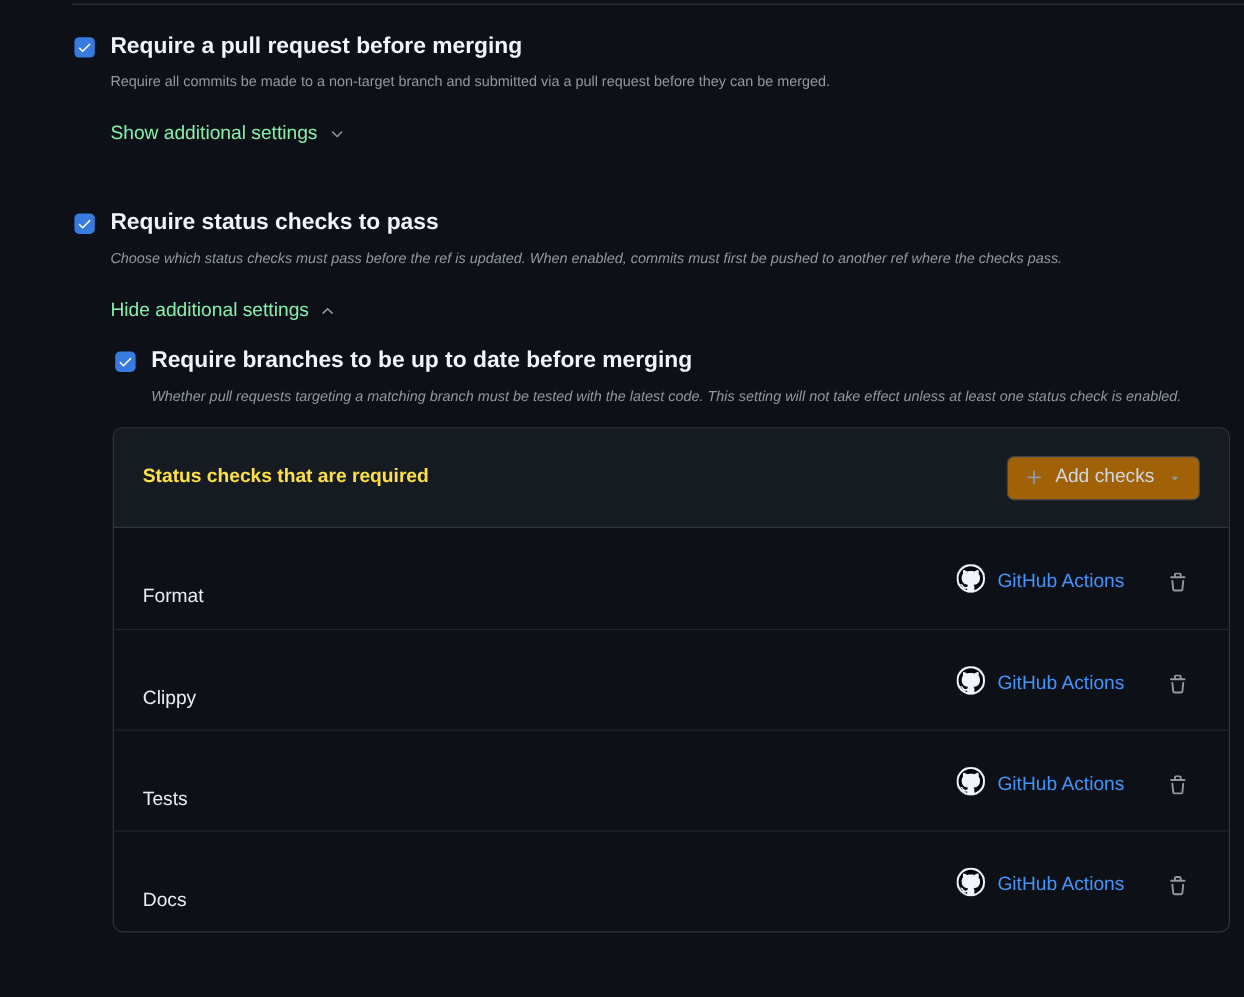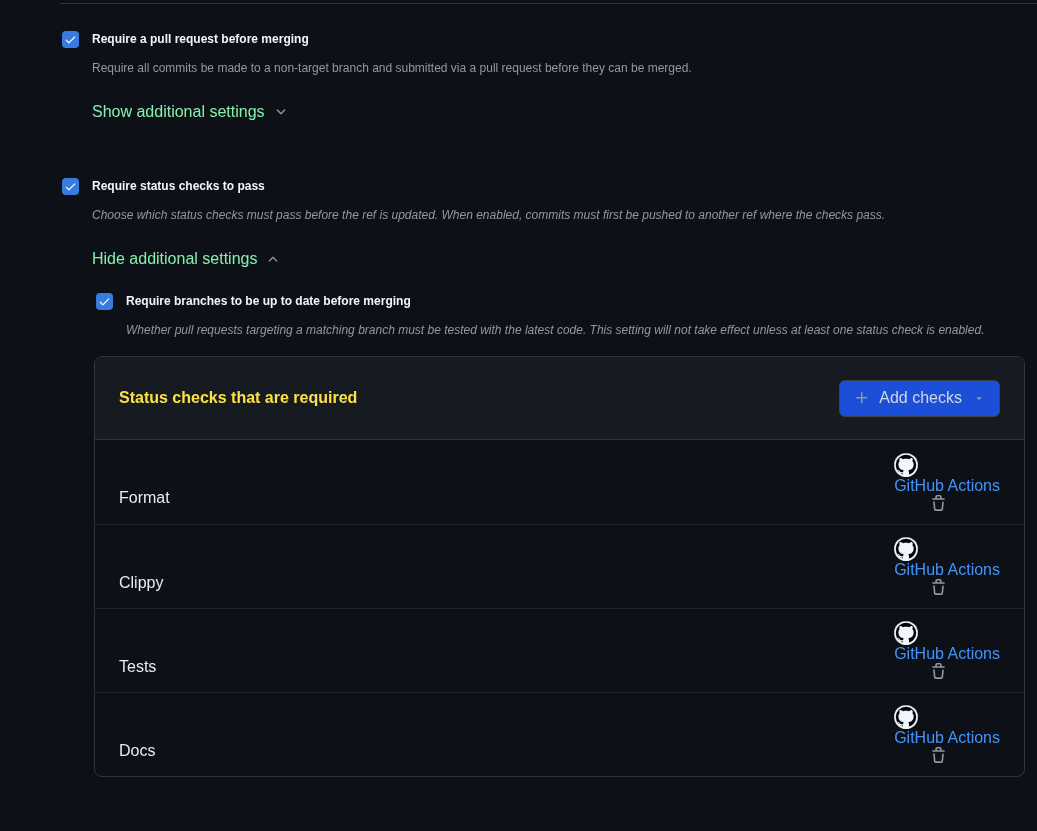--- a/index.html
+++ b/index.html
@@ -17,21 +17,21 @@
   .content { padding: 27px 11px 0 62px; }
 
   
   .setting-head { display: flex; align-items: center; gap: 13px; height: 24px; }
   .checkbox {
     width: 17px; height: 17px; border-radius: 4px;
     background: #377be0; flex: 0 0 auto;
     display: flex; align-items: center; justify-content: center;
   }
   .checkbox svg { width: 13px; height: 13px; fill: #ffffff; }
-  .setting-title { font-size: 12px; font-weight: bold; color: #f0f6fc; }
+  .setting-title { font-size: 19px; font-weight: bold; color: #f0f6fc; }
   .setting-desc {
     margin: 6px 0 0 30px;
     font-size: 12px; line-height: 23px; color: #9198a1;
   }
   .toggle {
     margin: 20px 0 0 30px;
     display: inline-flex; align-items: center; gap: 9px;
     font-size: 16px; color: #86efac; height: 24px; cursor: pointer;
   }
   .toggle svg { width: 14px; height: 14px; fill: #9198a1; }
@@ -48,35 +48,35 @@
   }
   .panel-header {
     height: 83px; background: #161b22;
     border-bottom: 1px solid #2f353d;
     display: flex; align-items: center; justify-content: space-between;
     padding: 0 24px;
   }
   .panel-title { font-size: 16px; font-weight: bold; color: #fde047; }
   .add-checks-btn {
     height: 37px; padding: 0 14px;
-    background: #1d4ed8; border: 1px solid #3d444d; border-radius: 6px;
+    background: #a16207; border: 1px solid #3d444d; border-radius: 6px;
     display: inline-flex; align-items: center; gap: 9px;
     font-size: 16px; color: #d1d7e0; cursor: pointer;
     font-family: inherit;
   }
   .add-checks-btn .plus-ic { width: 16px; height: 16px; fill: #9198a1; }
   .add-checks-btn .caret-ic { width: 12px; height: 12px; fill: #9198a1; margin-left: 2px; }
 
   .check-row {
     height: 84px; padding: 0 24px;
     display: flex; align-items: center; justify-content: space-between;
   }
   .check-row + .check-row { border-top: 1px solid #21262d; }
   .row-name { font-size: 16px; color: #e6edf3; margin-top: 32px; }
-  .row-right { display: flex; align-items: flex-start; flex-direction: column; }
+  .row-right { display: flex; align-items: flex-end; }
   .gh-avatar { width: 24px; height: 24px; margin-right: 10px; flex: 0 0 auto; }
   .gh-link { font-size: 16px; color: #4493f8; text-decoration: none; }
   .trash-btn {
     background: none; border: none; cursor: pointer;
     margin-left: 36px; margin-right: 10px; padding: 0;
     display: flex; align-items: center;
   }
   .trash-btn svg { width: 17px; height: 17px; fill: #9198a1; }
 </style>
 </head>

